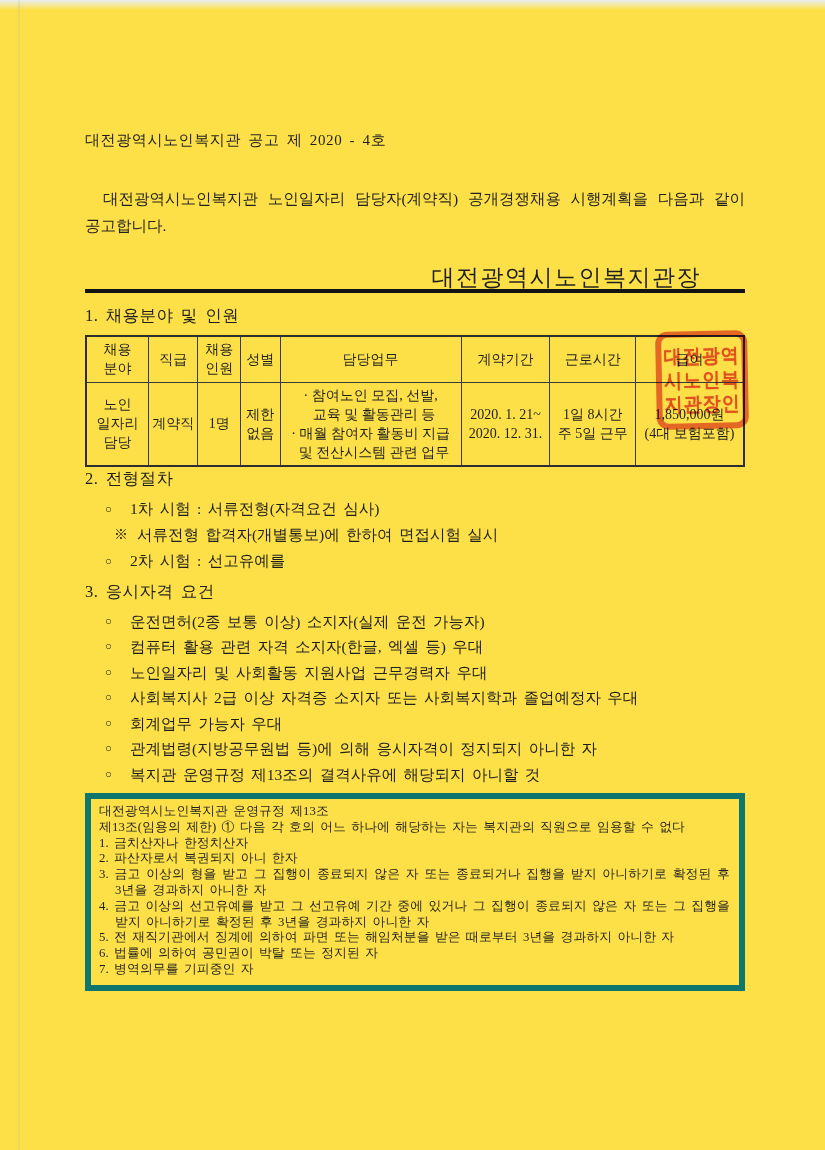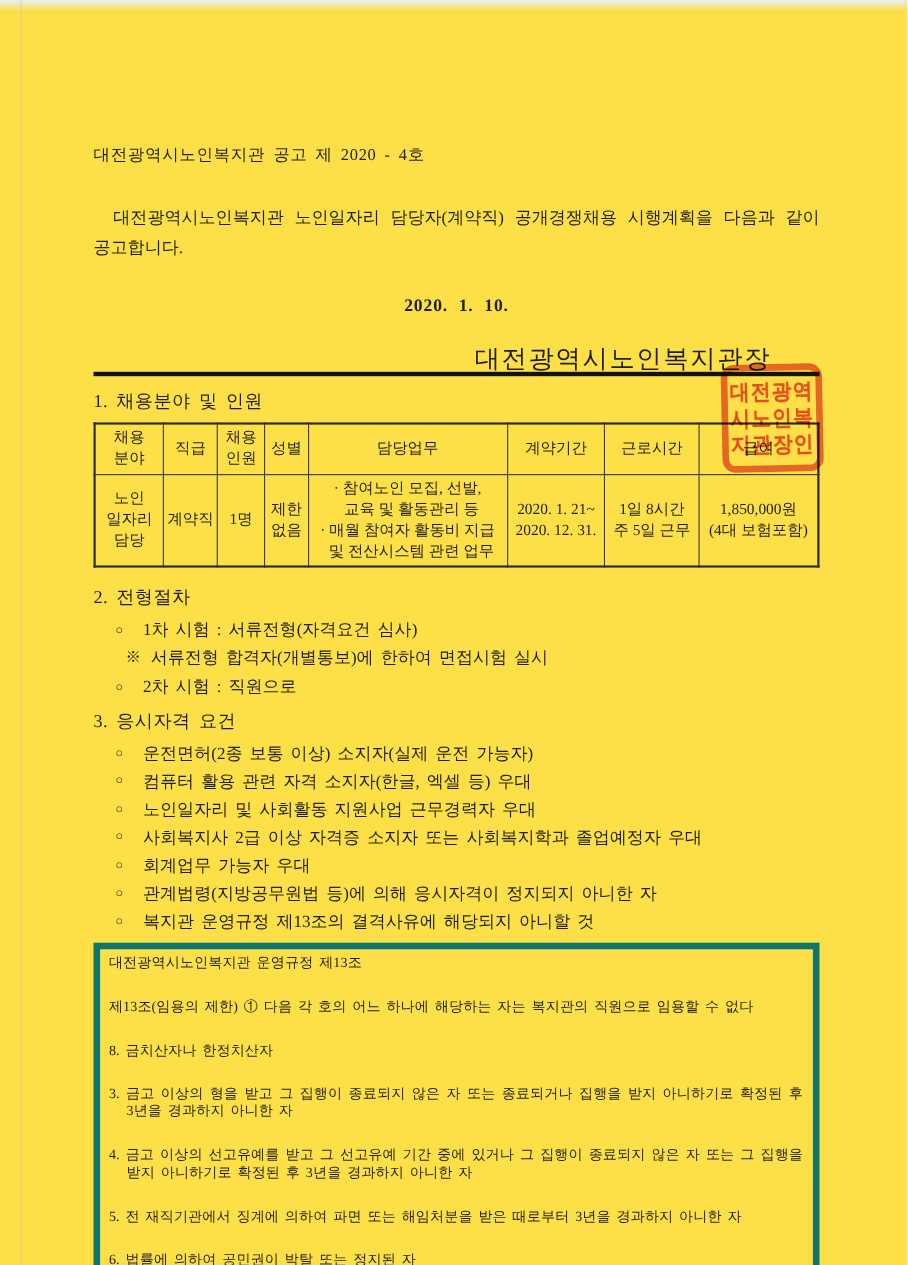--- a/index.html
+++ b/index.html
@@ -61,21 +61,21 @@
     letter-spacing:1px; white-space:pre;
     transform:scaleY(1.1);
     text-shadow:0 0 1px rgba(222,74,88,0.5);
   }
   .sec-heading {
     font-size:16.5px; font-weight:normal;
     letter-spacing:0.4px; word-spacing:3px;
     line-height:22px;
   }
   .sec1-heading { margin-top:12px; }
-  .sec2-heading { margin-top:16px; }
+  .sec2-heading { margin-top:1px; }
   .sec3-heading { margin-top:7px; }
   table.recruit {
     width:100%; border-collapse:collapse; margin-top:8px;
     table-layout:fixed;
     border:2px solid #2e2e2e;
   }
   table.recruit th, table.recruit td {
     border:1px solid #3a3a3a;
     text-align:center; vertical-align:middle;
     font-weight:normal;
@@ -96,35 +96,34 @@
   .li.note { padding-left:29px; }
   .li.note .marker { width:23px; font-size:14px; }
   .reg-box {
     margin-top:6px;
     border:6px solid #0f766e;
     padding:5px 9px 7px 8px;
     font-size:12.8px; line-height:15.8px;
     letter-spacing:0.1px;
   }
   .reg-line { word-spacing:2px; }
-  .reg-line.hang { padding-left:16px; text-indent:-16px; text-align:justify;margin-top:24px; }
+  .reg-line.hang { padding-left:16px; text-indent:-16px; text-align:justify; }
 </style>
 </head>
 <body>
 
 <div class="page">
   <div class="scan-top"></div>
   <div class="scan-left-line"></div>
 
   <div class="doc-number">대전광역시노인복지관 공고 제 2020 - 4호</div>
 
 
   <p class="intro">대전광역시노인복지관 노인일자리 담당자(계약직) 공개경쟁채용 시행계획을 다음과 같이 공고합니다.</p>
 
-  <div class="date-line">2020.  1.  10.</div>
 
   <div class="signer-line">대전광역시노인복지관장</div>
 
   <div class="thick-rule"></div>
 
   <div class="stamp">
     <div class="stamp-row">대전광역</div>
     <div class="stamp-row">시노인복</div>
     <div class="stamp-row">지관장인</div>
   </div>
@@ -185,21 +184,21 @@
     <div class="li">
       <span class="marker circle">○</span>
       <span class="li-text">1차 시험 : 서류전형(자격요건 심사)</span>
     </div>
     <div class="li note">
       <span class="marker">※</span>
       <span class="li-text">서류전형 합격자(개별통보)에 한하여 면접시험 실시</span>
     </div>
     <div class="li">
       <span class="marker circle">○</span>
-      <span class="li-text">2차 시험 : 직원으로</span>
+      <span class="li-text">2차 시험 : 선고유예를</span>
     </div>
   </div>
 
   <div class="sec-heading sec3-heading">3. 응시자격 요건</div>
 
   <div class="list list3">
     <div class="li">
       <span class="marker circle">○</span>
       <span class="li-text">운전면허(2종 보통 이상) 소지자(실제 운전 가능자)</span>
     </div>
@@ -225,20 +224,21 @@
     </div>
     <div class="li">
       <span class="marker circle">○</span>
       <span class="li-text">복지관 운영규정 제13조의 결격사유에 해당되지 아니할 것</span>
     </div>
   </div>
 
   <div class="reg-box">
     <div class="reg-line">대전광역시노인복지관 운영규정 제13조</div>
     <div class="reg-line hang">제13조(임용의 제한) ① 다음 각 호의 어느 하나에 해당하는 자는 복지관의 직원으로 임용할 수 없다</div>
-    <div class="reg-line hang">8. 금치산자나 한정치산자</div>
+    <div class="reg-line hang">1. 금치산자나 한정치산자</div>
+    <div class="reg-line hang">2. 파산자로서 복권되지 아니 한자</div>
     <div class="reg-line hang">3. 금고 이상의 형을 받고 그 집행이 종료되지 않은 자 또는 종료되거나 집행을 받지 아니하기로 확정된 후 3년을 경과하지 아니한 자</div>
     <div class="reg-line hang">4. 금고 이상의 선고유예를 받고 그 선고유예 기간 중에 있거나 그 집행이 종료되지 않은 자 또는 그 집행을 받지 아니하기로 확정된 후 3년을 경과하지 아니한 자</div>
     <div class="reg-line hang">5. 전 재직기관에서 징계에 의하여 파면 또는 해임처분을 받은 때로부터 3년을 경과하지 아니한 자</div>
     <div class="reg-line hang">6. 법률에 의하여 공민권이 박탈 또는 정지된 자</div>
     <div class="reg-line hang">7. 병역의무를 기피중인 자</div>
   </div>
 </div>
 
 </body></html>

